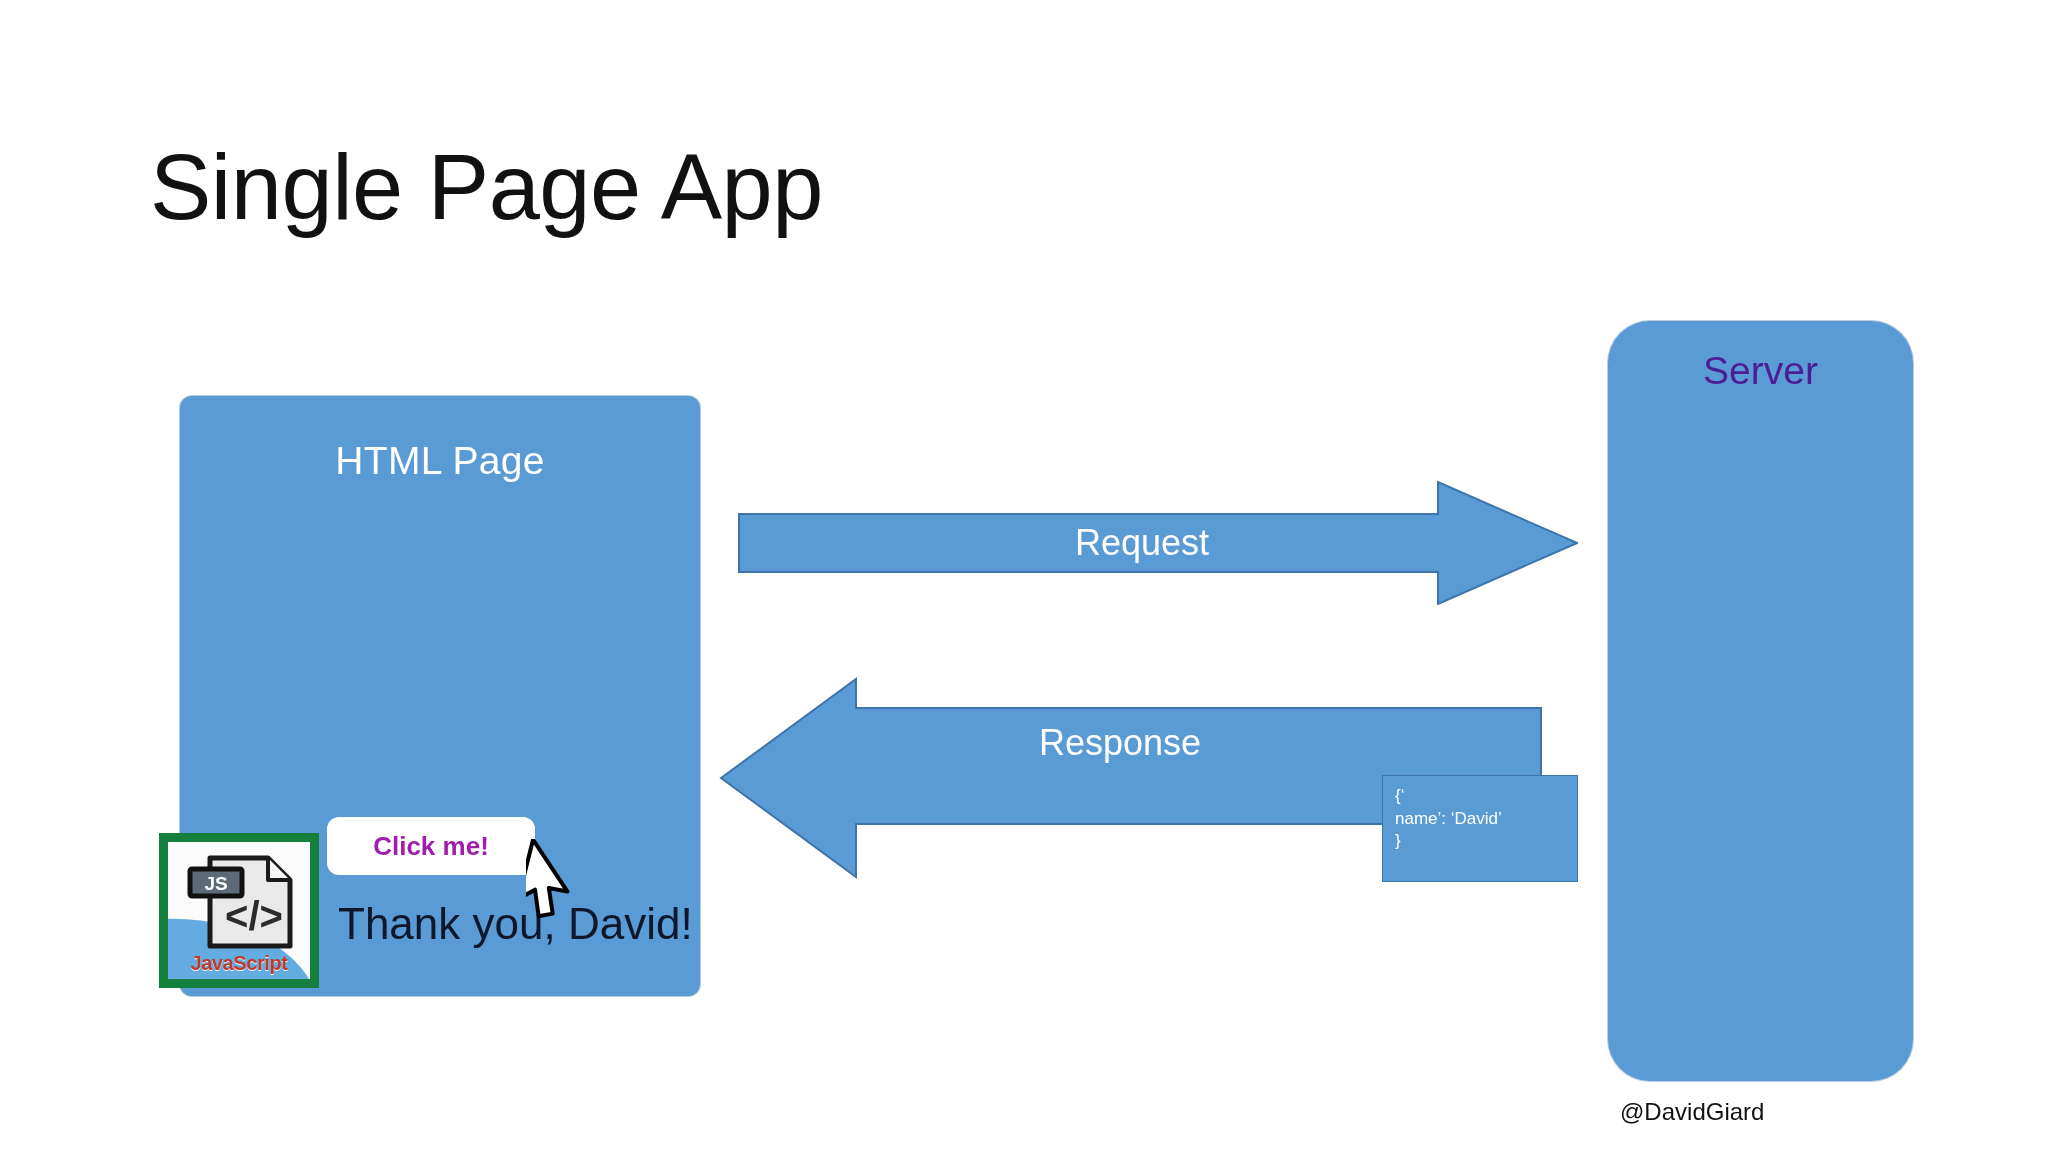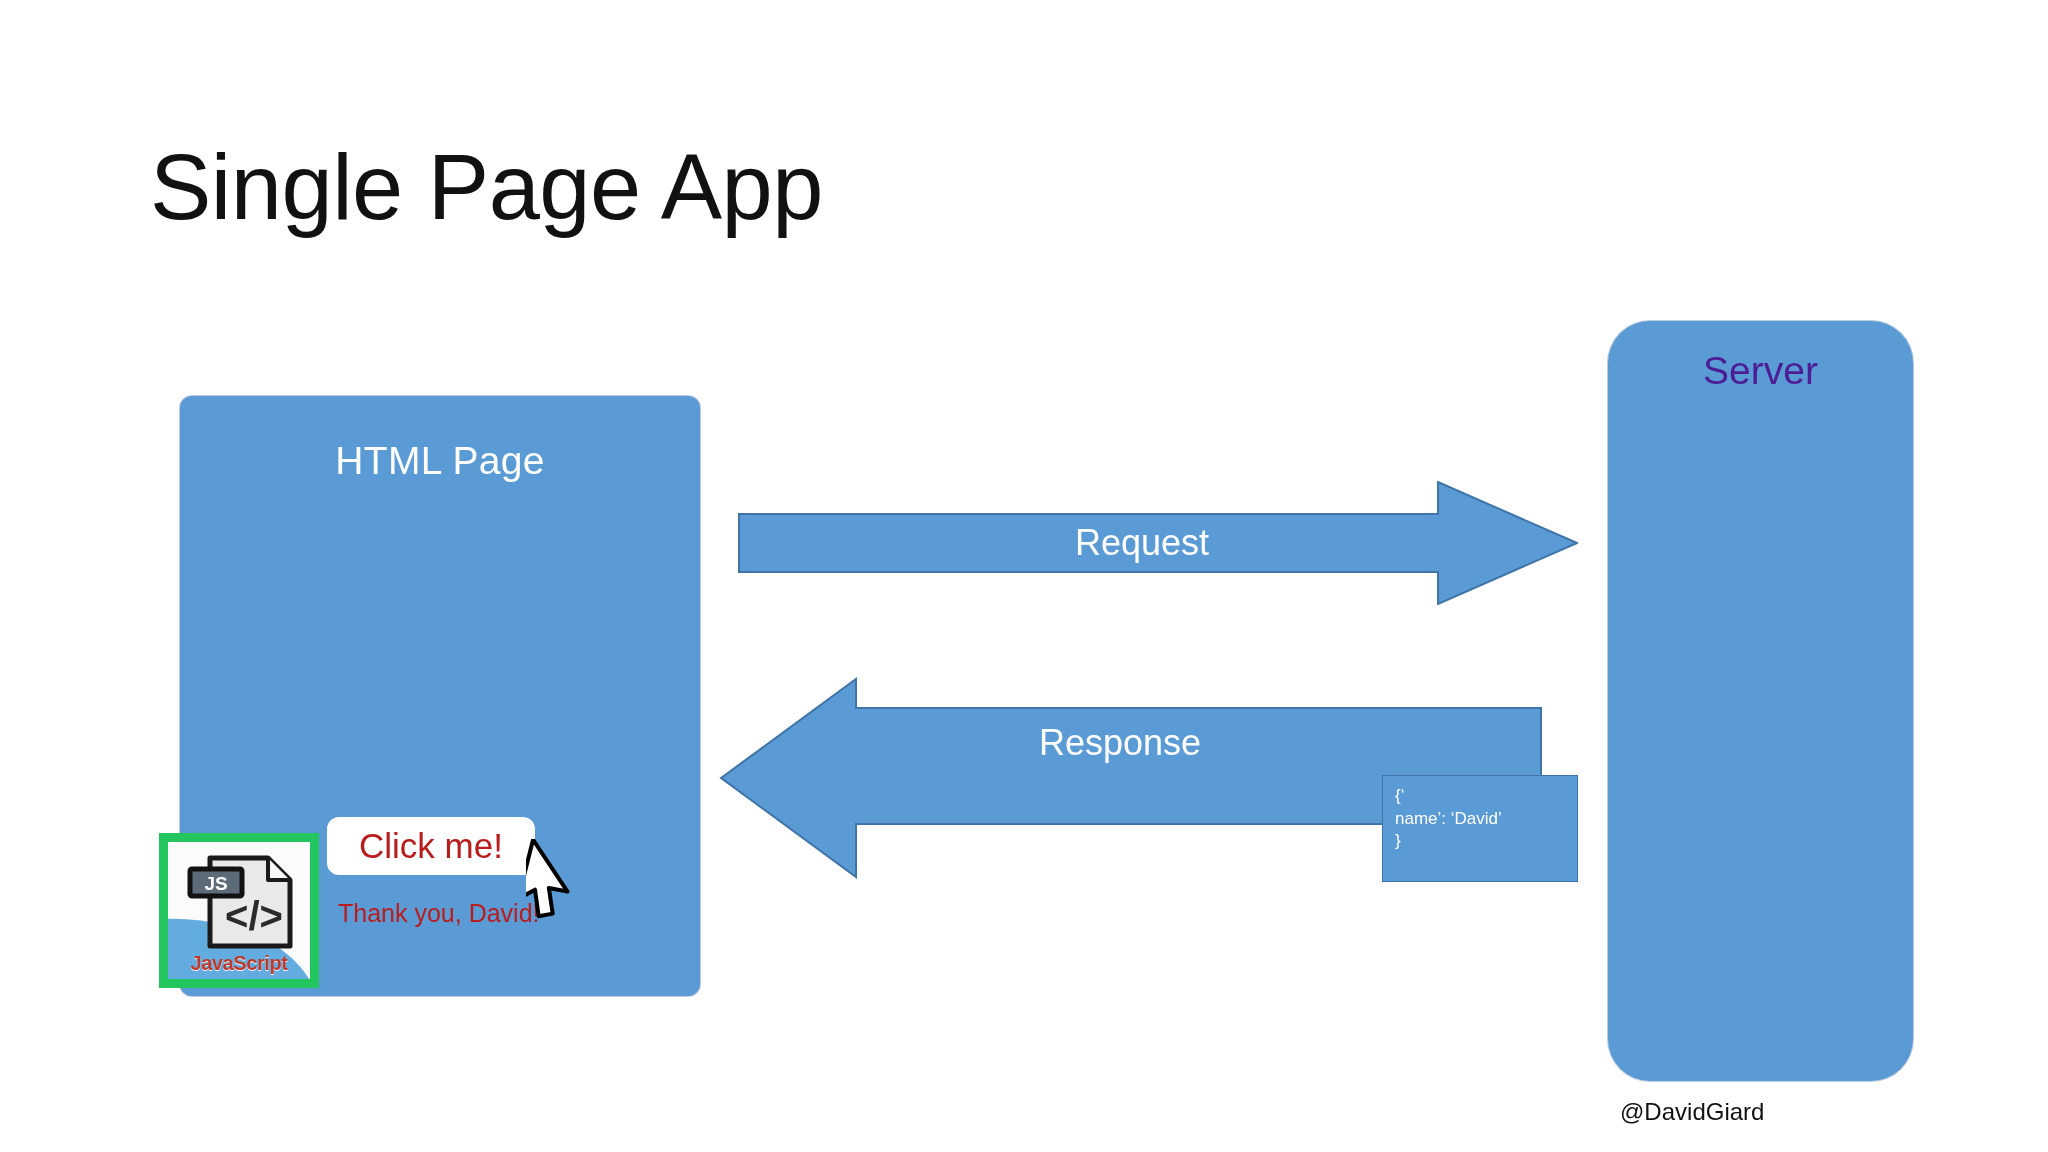--- a/index.html
+++ b/index.html
@@ -72,54 +72,54 @@
     background: #ffffff;
     border: 2px solid #5B9BD5;
     border-radius: 14px;
     display: flex;
     align-items: center;
     justify-content: center;
     box-sizing: border-box;
     cursor: pointer;
   }
   #click-me-label {
-    color: #b91c1c;
-    font-size: 35px;
-    font-weight: 400;
+    color: #a21caf;
+    font-size: 26px;
+    font-weight: 700;
     white-space: nowrap;
   }
 
   
   #thank-you-text {
     position: absolute;
     left: 338px;
     top: 866px;
-    font-size: 25px;
-    color: #b91c1c;
+    font-size: 44px;
+    color: #0f172a;
     white-space: nowrap;
   }
 
   
   #mouse-cursor {
     position: absolute;
     left: 526px;
     top: 806px;
     width: 68px;
     height: 88px;
     pointer-events: none;
   }
 
   
   #javascript-icon {
     position: absolute;
     left: 159px;
     top: 800px;
     width: 160px;
     height: 155px;
-    background: #22c55e;
+    background: #15803d;
     padding: 9px;
     box-sizing: border-box;
   }
   #javascript-icon-inner {
     position: relative;
     width: 100%;
     height: 100%;
     background: #fbfbfb;
     overflow: hidden;
   }

